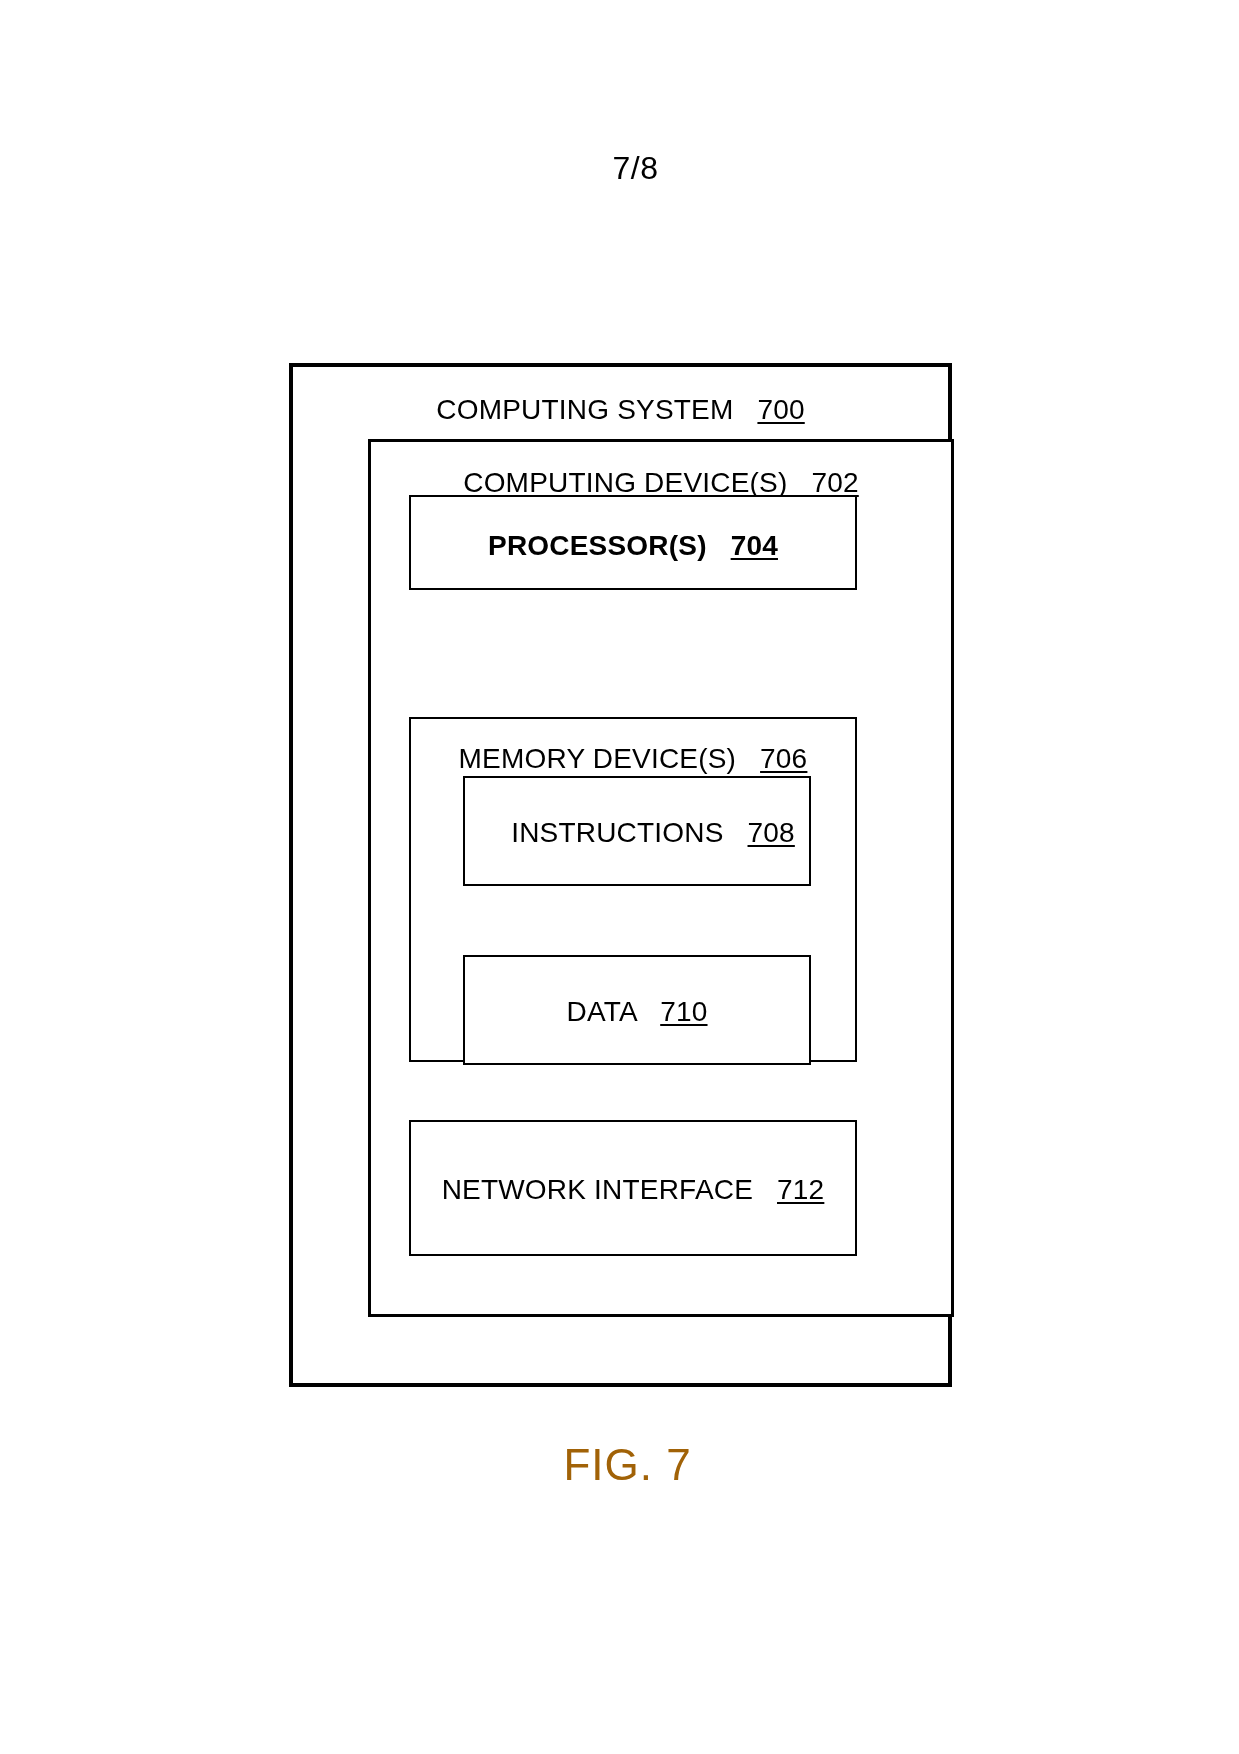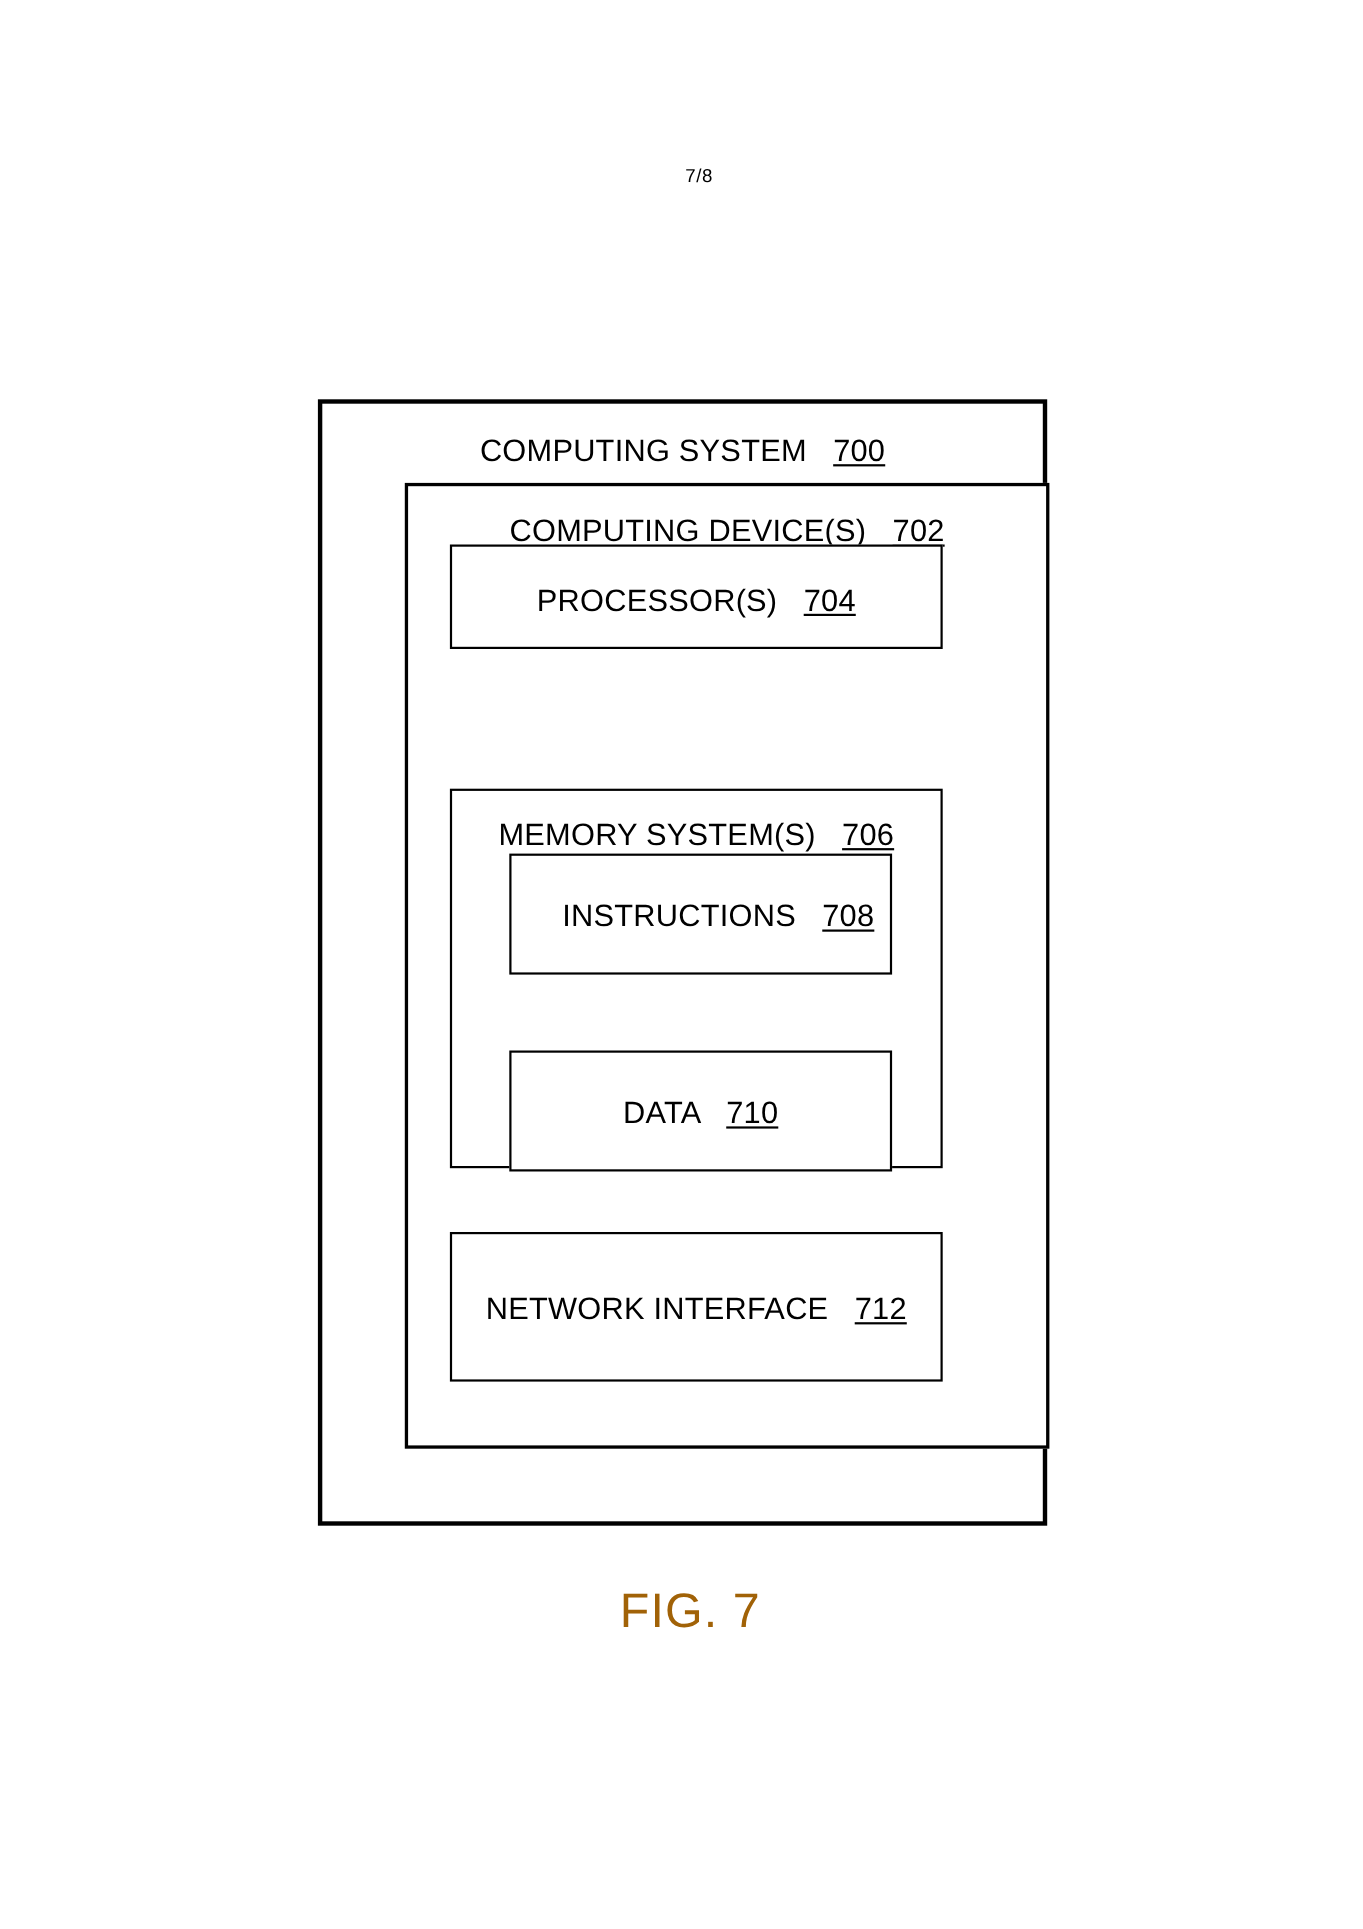--- a/index.html
+++ b/index.html
@@ -22,21 +22,21 @@
     background: #ffffff;
   }
 
   
   .page-number {
     position: absolute;
     top: 150px;
     left: 0;
     width: 1239px;
     text-align: center;
-    font-size: 17px;
+    font-size: 32px;
     letter-spacing: 0.5px;
     color: #000;
   }
   .page-number .pn-inner {
     display: inline-block;
     transform: translateX(16px);
   }
 
   
   .box {
@@ -87,20 +87,21 @@
 
   #processors {
     left: 38px;
     top: 53px;
     width: 448px;
     height: 95px;
     border-width: 2px;
   }
   #processors > .box-title {
     top: 33px;
+    font-weight: bold;
   }
 
   #memory-devices {
     left: 38px;
     top: 275px;
     width: 448px;
     height: 345px;
     border-width: 2px;
   }
   #memory-devices > .box-title {
@@ -183,21 +184,21 @@
       <div class="box" id="processors">
         <div class="box-title">
           <span>PROCESSOR(S)</span>
           <span>&nbsp;</span>
           <span class="refnum">704</span>
         </div>
       </div>
 
       <div class="box" id="memory-devices">
         <div class="box-title">
-          <span>MEMORY SYSTEM(S)</span>
+          <span>MEMORY DEVICE(S)</span>
           <span>&nbsp;</span>
           <span class="refnum">706</span>
         </div>
 
         <div class="box" id="instructions">
           <div class="box-title">
             <span>INSTRUCTIONS</span>
             <span>&nbsp;</span>
             <span class="refnum">708</span>
           </div>

